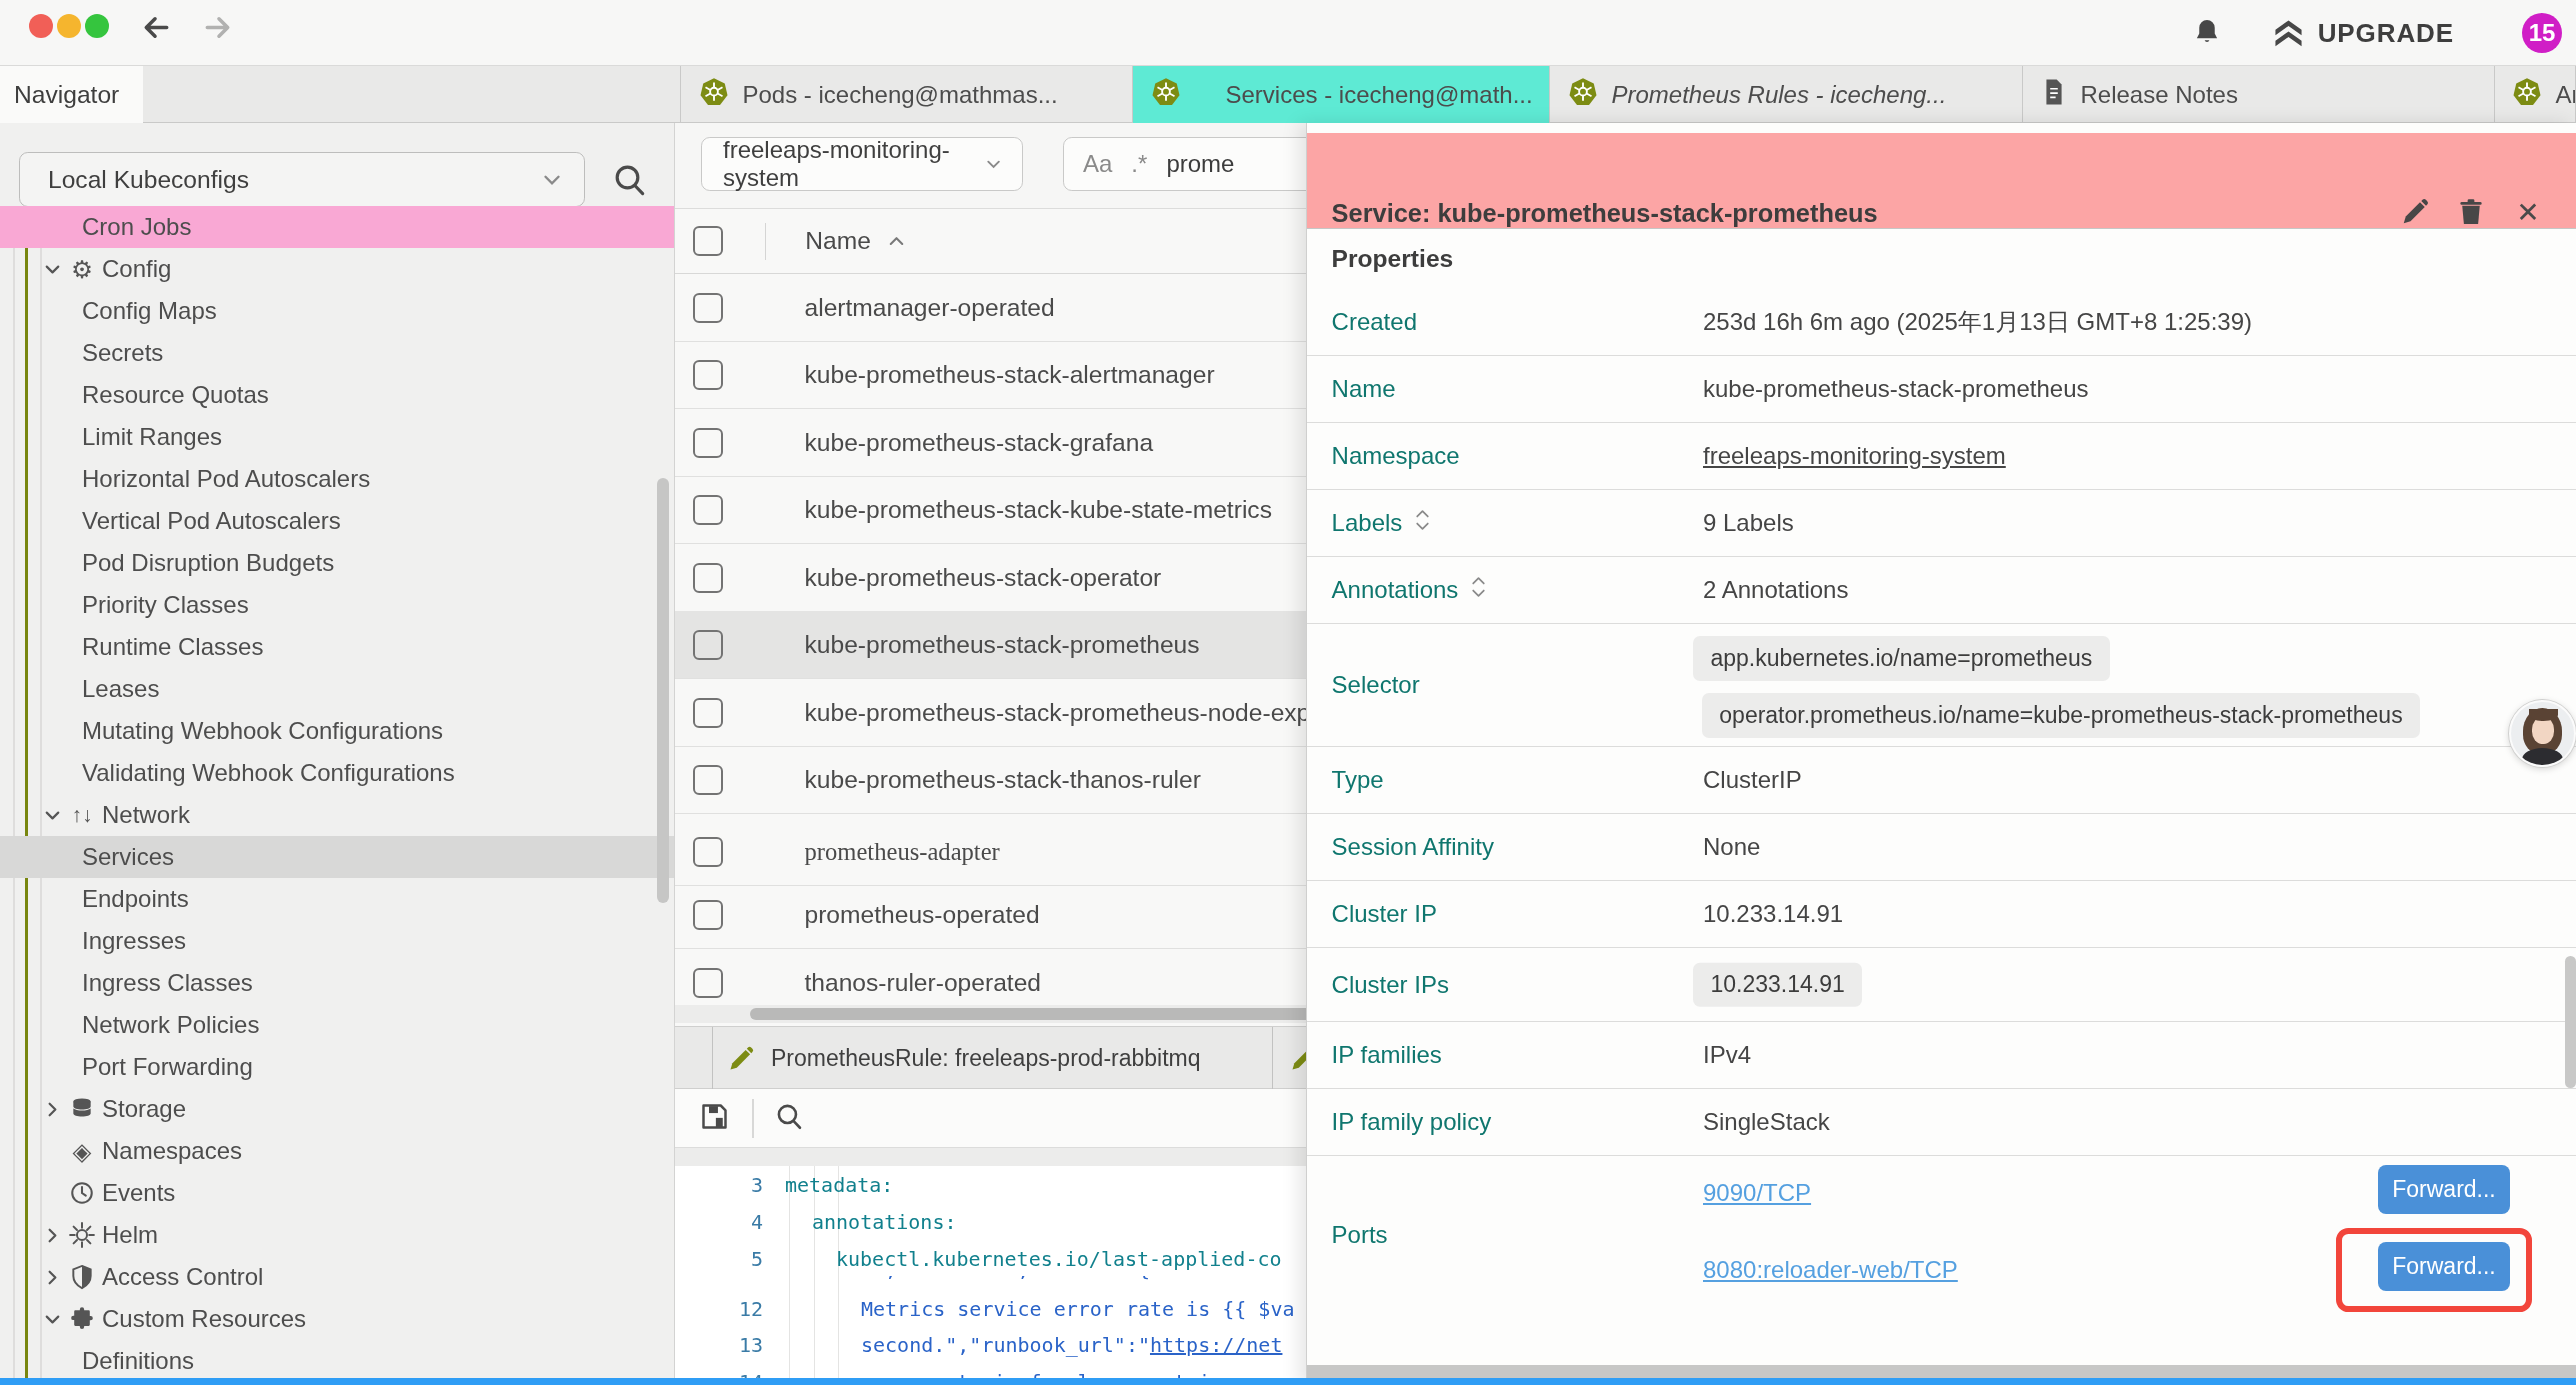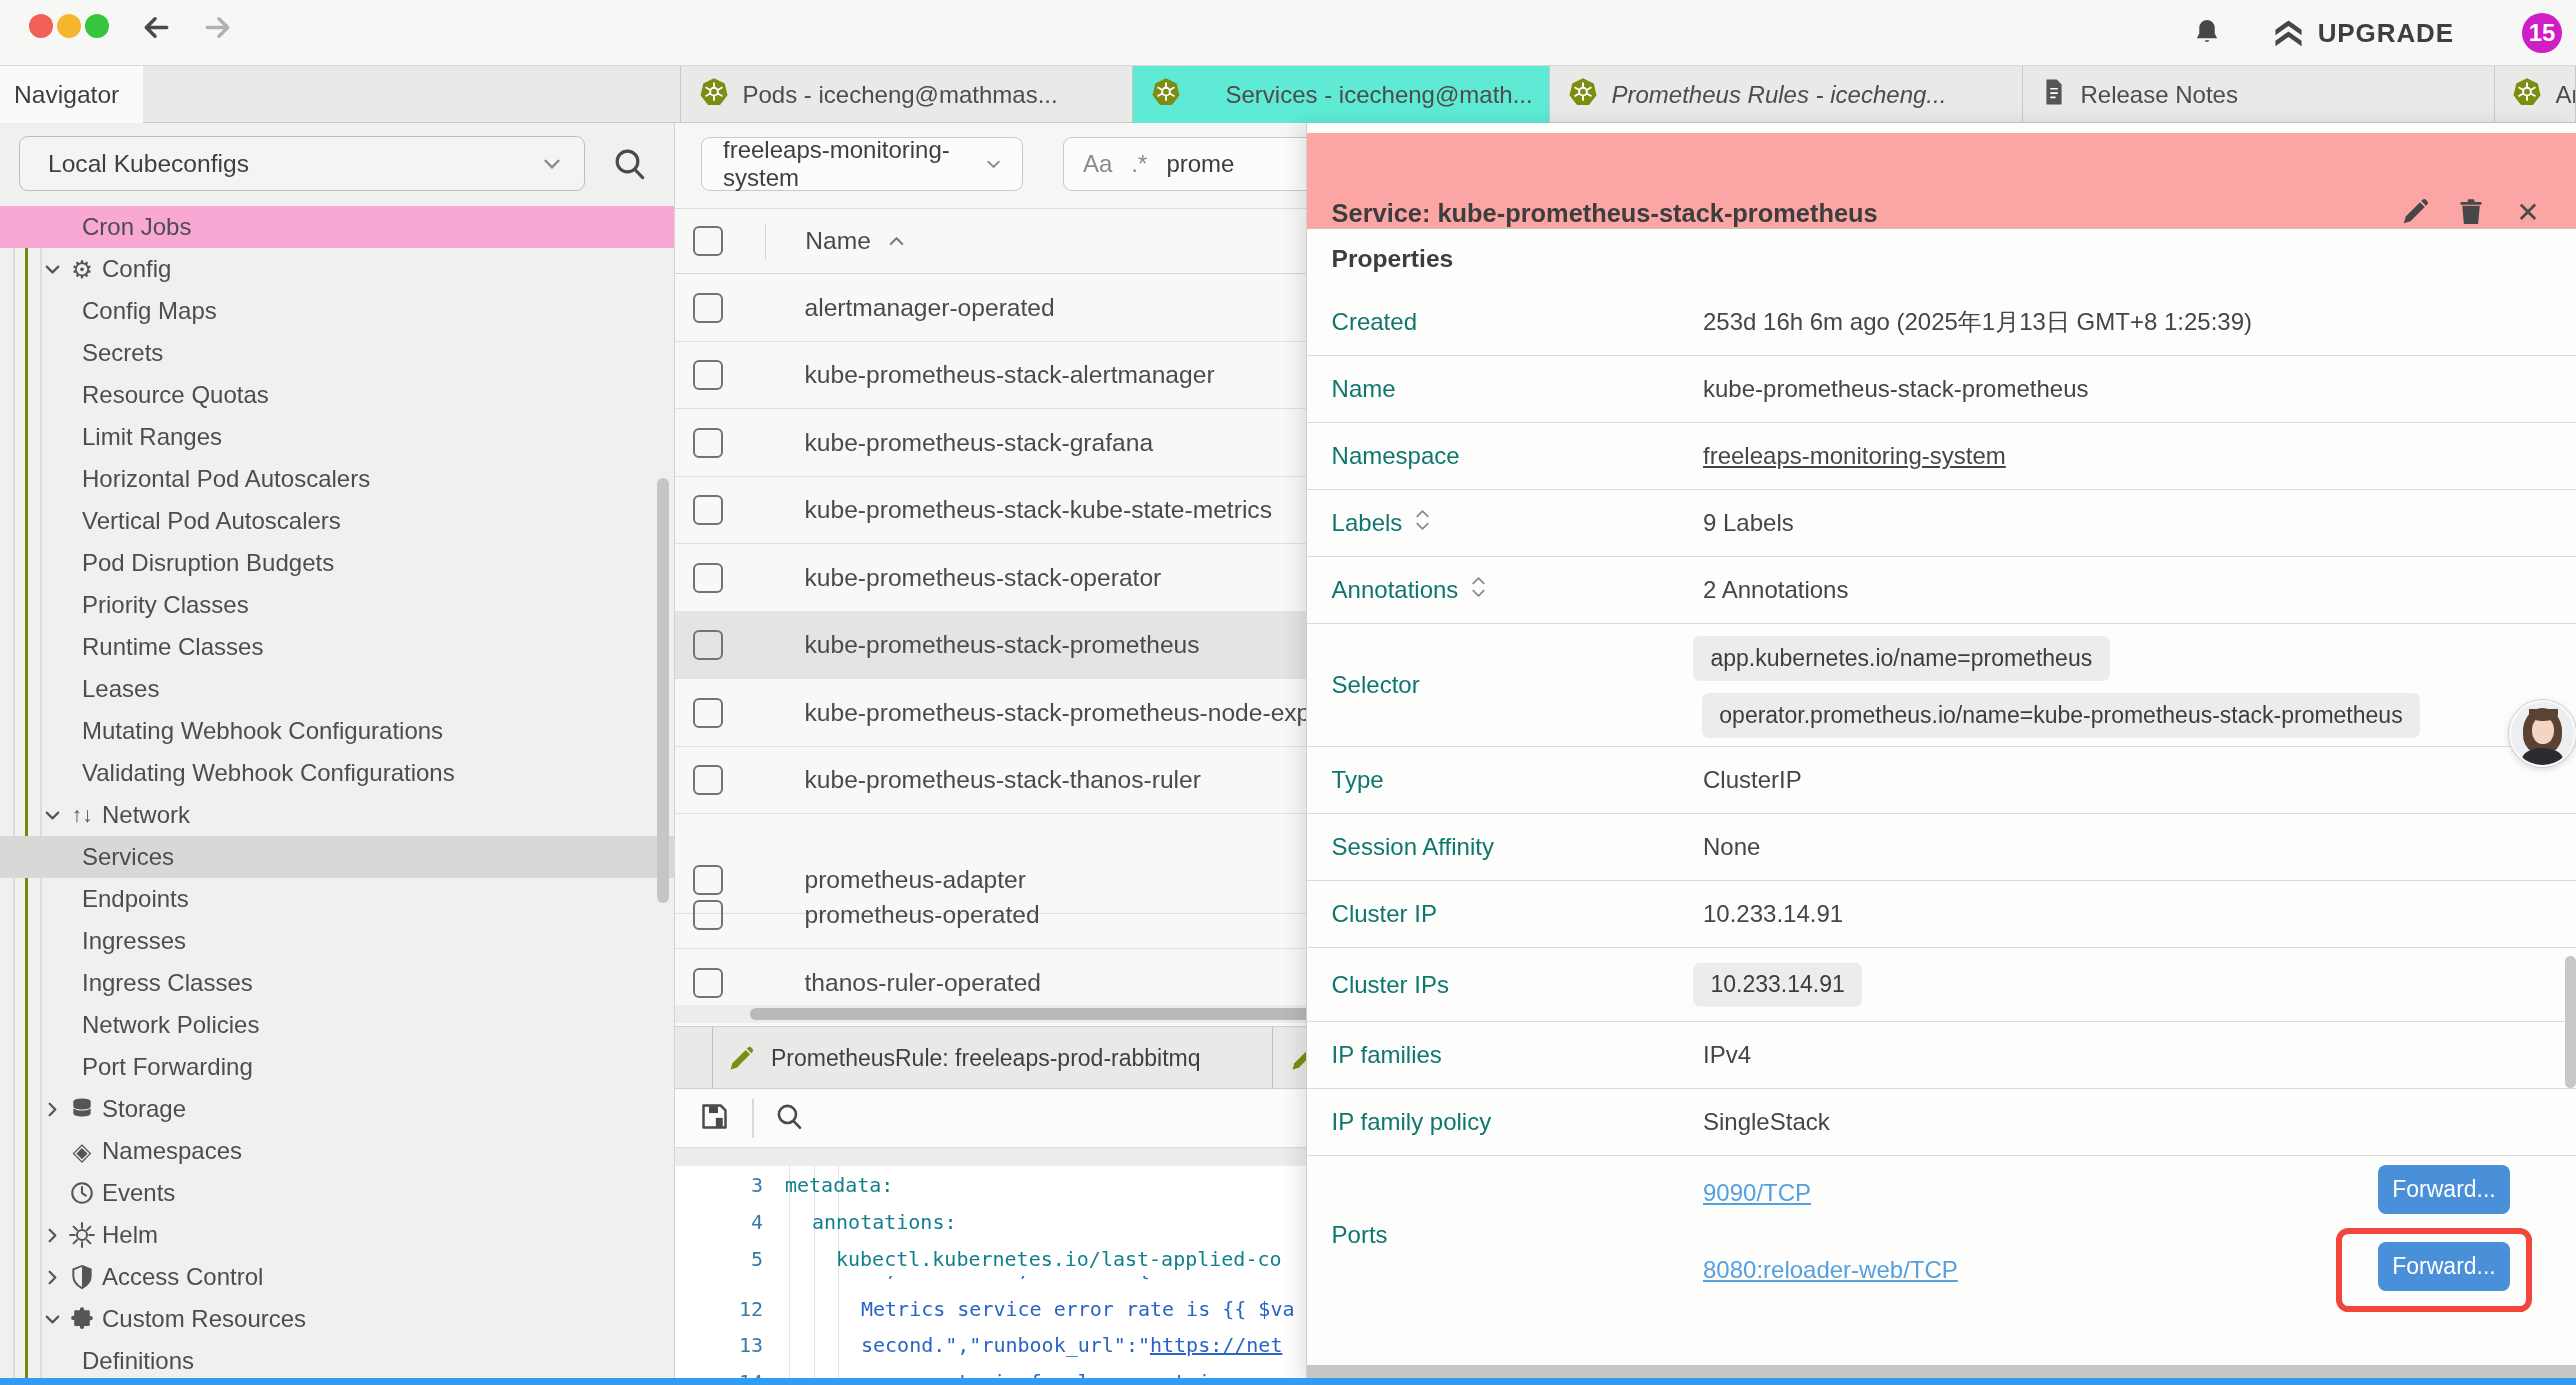--- a/index.html
+++ b/index.html
@@ -28,21 +28,21 @@
   .nav-tab { position:absolute; left:0; top:0; width:143px; height:57px; background:#fafaf9; display:flex; align-items:center; padding-left:14px; font-size:24.6px; color:#3e3e3e; }
   .tab { position:absolute; top:0; height:57px; display:flex; align-items:center; gap:14px; padding:0 17.5px; border-right:0.9px solid #c9c9c8; font-size:24px; color:#4c4c4c; white-space:nowrap; overflow:hidden; cursor:pointer; }
   .tab.first { border-left:0.9px solid #c9c9c8; }
   .tab.active { background:#5eead4; height:58px;gap:45px; }
   .tab.italic .tab-label { font-style:italic; }
   .tab-close { font-size:23px; color:#666; margin-left:8.8px; }
   .tab svg { flex:0 0 auto; }
 
   
   .sidebar { position:absolute; left:0; top:123px; width:675px; height:1263px; background:#f0f0ef; border-right:0.9px solid #d3d3d2; overflow:hidden; }
-  .cfgrow { position:absolute; left:0; top:0; width:792px; height:83px; }
+  .cfgrow { position:absolute; left:0; top:16px; width:792px; height:83px; }
   .cfgselect { position:absolute; left:19px; top:13px; width:566px; height:55px; background:#f4f4f3; border:1.8px solid #bdbdbc; border-radius:8.8px; display:flex; align-items:center; justify-content:space-between; padding:0 19px 0 28px; font-size:24.6px; color:#3f3f3f; cursor:pointer; }
   .side-search { position:absolute; left:610px; top:21px; width:40px; height:40px; }
   .tree { position:absolute; left:0; top:83px; width:675px; height:1179px; }
   .guide { position:absolute; top:0; bottom:0; width:1.8px; background:#dedddc; }
   .guide.olive { background:#78860f; width:2.6px; }
   .trow { position:relative; height:42px; display:flex; align-items:center; font-size:24px; color:#4d4d4d; cursor:pointer; white-space:nowrap; }
   .trow.hover { background:#f9a8d4; }
   .trow.selected { background:#d8d8d7; }
   .trow .chev { position:absolute; left:39px; width:26px; height:26px; display:flex; align-items:center; justify-content:center; }
   .trow .ticon { position:absolute; left:67px; width:30px; height:30px; display:flex; align-items:center; justify-content:center; font-size:24.6px; color:#555; }
@@ -437,21 +437,21 @@
             <span class="nm">kube-prometheus-stack-prometheus</span>
           </div>
           <div class="row" style="top: 470px;">
             <span class="cb"></span>
             <span class="nm">kube-prometheus-stack-prometheus-node-expor</span>
           </div>
           <div class="row" style="top: 537px;">
             <span class="cb"></span>
             <span class="nm">kube-prometheus-stack-thanos-ruler</span>
           </div>
-          <div class="row" style="top: 637px;">
+          <div class="row" style="top: 609px; font-family: Liberation Serif, serif;">
             <span class="cb"></span>
             <span class="nm">prometheus-adapter</span>
           </div>
           <div class="row" style="top: 672px;">
             <span class="cb"></span>
             <span class="nm">prometheus-operated</span>
           </div>
           <div class="row" style="top: 740px;">
             <span class="cb"></span>
             <span class="nm">thanos-ruler-operated</span>

